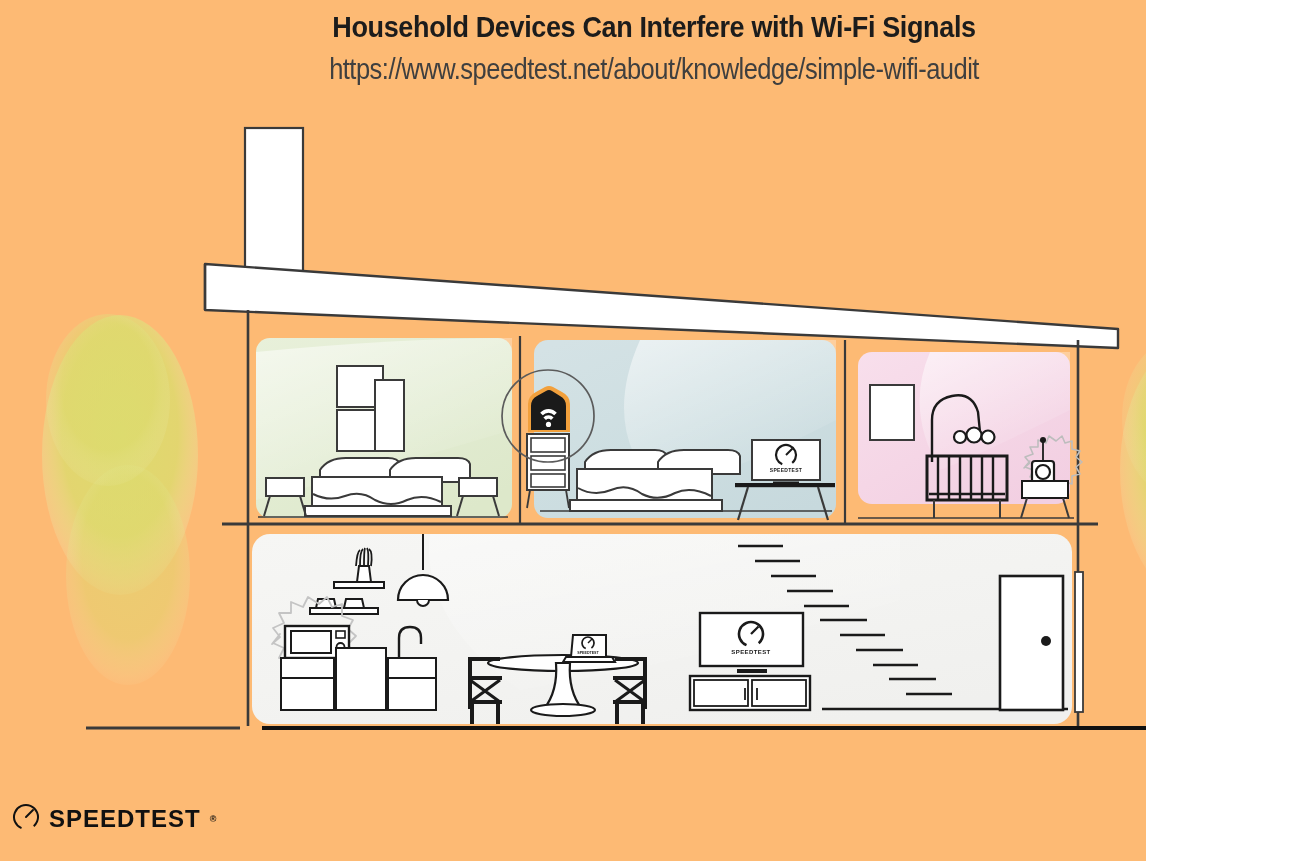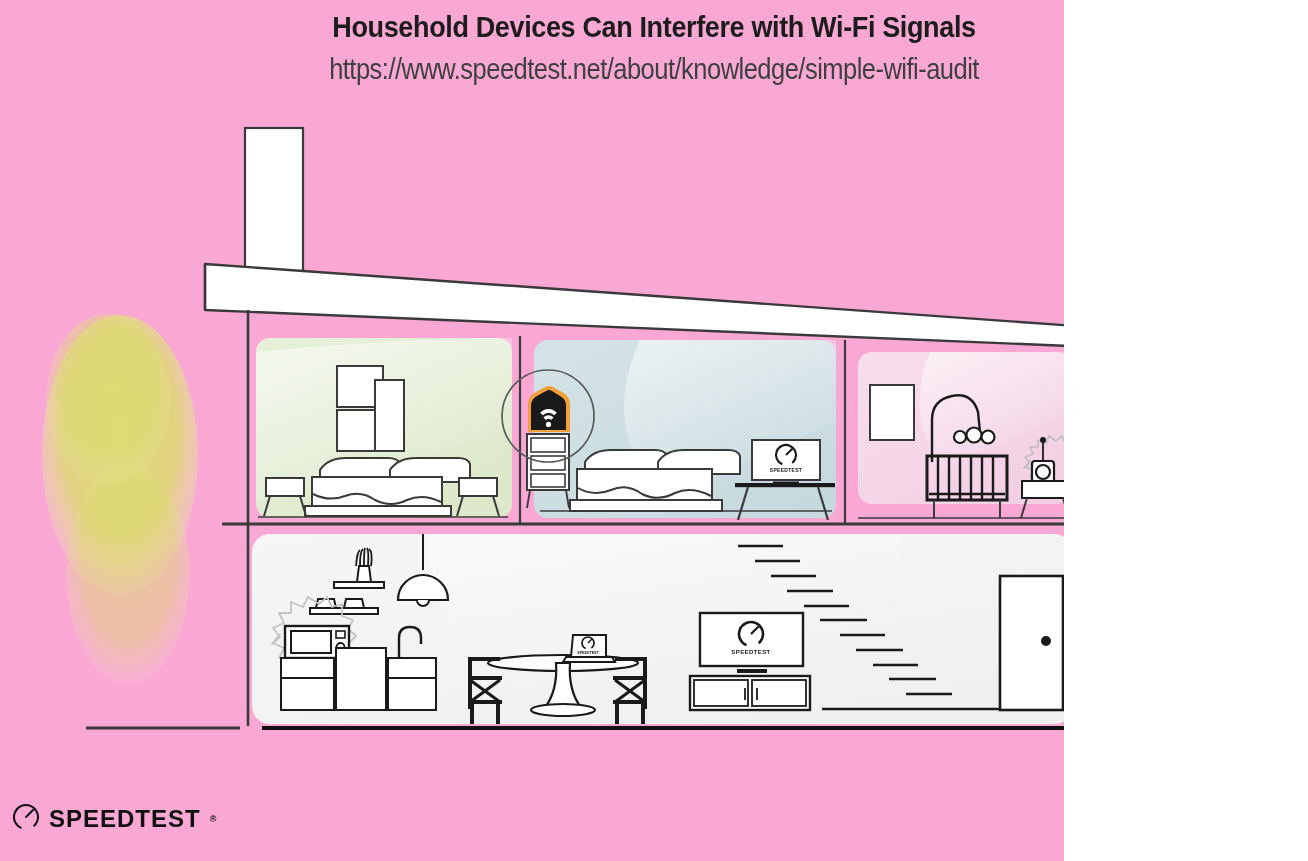--- a/index.html
+++ b/index.html
@@ -4,23 +4,23 @@
 <title>Household Devices Can Interfere with Wi-Fi Signals</title>
 <style>
   * { box-sizing: border-box; }
   html, body {
     margin: 0; padding: 0;
     background: #ffffff;
     font-family: "Liberation Sans", sans-serif;
   }
   #page {
     position: relative;
-    width: 1064px;
+    width: 1146px;
     height: 861px;
-    background: #f9a8d4;
+    background: #fdba74;
     overflow: hidden;
   }
 
   
   #header {
     position: absolute;
     top: 0; left: 0;
     width: 1308px;
     text-align: center;
     padding-top: 7px;

